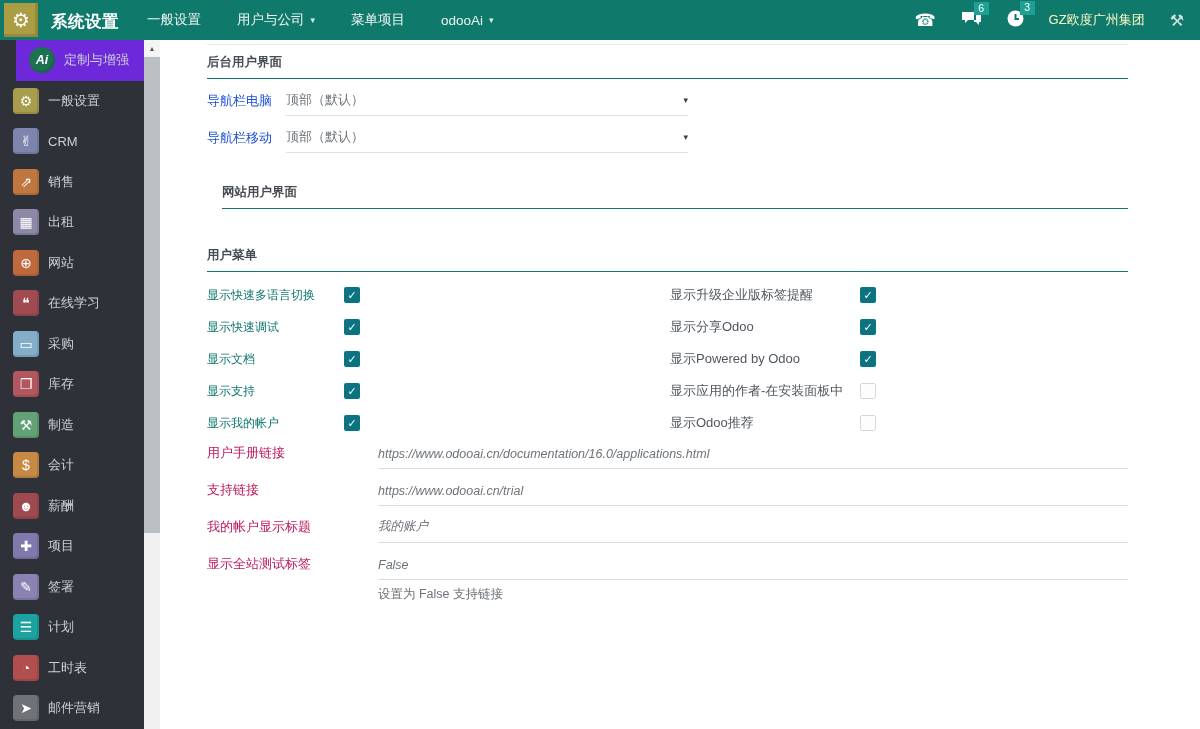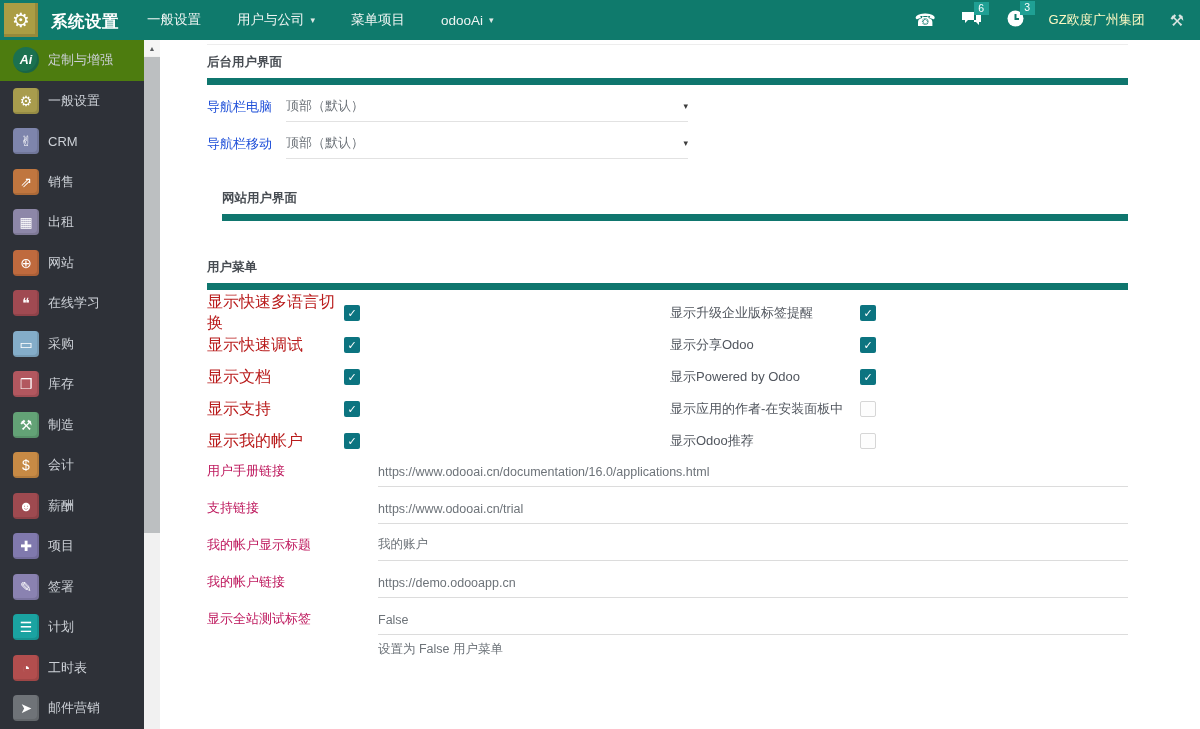--- a/index.html
+++ b/index.html
@@ -21,61 +21,61 @@
   .top-right { margin-left:auto; display:flex; align-items:center; gap:25px; padding-right:16px; }
   .tr-icon { position:relative; font-size:17px; color:#fff; line-height:1; }
   .badge { position:absolute; top:-9px; left:13px; background:#1fa094; color:#fff;
     font-size:10.5px; padding:1px 4px 2px; min-width:15px; text-align:center; }
   .user-name { font-size:13px; color:#fef9c3; }
   .tools-glyph { font-size:16px; color:#d9e4e1; }
 
   
   .sidebar { position:absolute; left:0; top:40px; width:144px; height:689px; background:#2e3138; }
   .side-item { height:40.5px; display:flex; align-items:center; padding-left:13px; cursor:default; }
-  .side-item.active { background:#4d7c0f; }
+  .side-item.active { background:#6d28d9;margin-left:16px; }
   .side-icon { width:26px; height:26px; border-radius:4px; flex:none; margin-right:9px;
     display:flex; align-items:center; justify-content:center; color:#fff; font-size:14px;
     box-shadow:inset -2px -2px 0 rgba(0,0,0,.10); }
   .side-icon.round { border-radius:50%; font-weight:bold; font-size:12.5px; font-style:italic; }
   .side-label { color:#ccd0d6; font-size:13px; white-space:nowrap; }
 
   
   .scrollbar { position:absolute; left:144px; top:40px; width:16px; height:689px; background:#f1f1f1; }
   .scroll-arrow { height:16px; display:flex; align-items:center; justify-content:center;
     font-size:7px; color:#5a5d60; background:#f5f5f5; }
   .scroll-thumb { position:absolute; left:0; top:17px; width:16px; height:476px; background:#bcbfc1; }
 
   
   .content { position:absolute; left:160px; top:40px; width:1040px; height:689px;
     background:#fff; padding:0 72px 0 47px; overflow:hidden; }
   .topline { height:1px; background:#ededed; margin-top:4px; }
   .sec-title { font-size:12.5px; font-weight:bold; color:#474c52;
-    padding-bottom:7px; border-bottom:7px solid #0f766e; }
+    padding-bottom:7px; border-bottom:1px solid #0f766e; }
   .s1 { margin-top:9px; }  .s2 { margin-top:31px;margin-left:15px; }  .s3 { margin-top:38px; }  .s4 { margin-top:26px; }
 
   .dd-row { display:flex; align-items:flex-end; width:481px; margin-top:12px; }
   .dd-label { width:79px; font-size:13px; color:#1d4ed8; padding-bottom:6px; flex:none;font-family:Liberation Serif, serif; }
   .dd-value { flex:1; display:flex; justify-content:space-between; align-items:center;
     font-size:13px; color:#6d7379; border-bottom:1px solid #e2e2e2; padding-bottom:6px; cursor:default; }
   .caret { font-size:9px; color:#3c3c3c; }
 
   .check-row { display:flex; margin-top:14px; height:18px; align-items:center; }
   .check-cell { display:flex; align-items:center; }
   .check-cell.left { width:463px; }
-  .cl-label { width:137px; font-size:16px; color:#b91c1c; }
+  .cl-label { width:137px; font-size:12px; color:#0f766e; }
   .cr-label { width:190px; font-size:13px; color:#51565e; }
   .cb { width:16px; height:16px; border-radius:2px; flex:none; text-align:center;
     font-size:11px; line-height:16px; }
   .cb.on { background:#0c7480; color:#fff; }
   .cb.off { background:#fdfdfd; border:1px solid #d6d6d6; }
 
   .link-row { display:flex; align-items:flex-end; margin-top:12px; }
   .link-label { width:171px; flex:none; font-size:13px; color:#be185d; padding-bottom:7px; }
   .link-value { flex:1; font-size:12.5px; color:#6d7379; border-bottom:1px solid #dcdcdc;
-    padding-bottom:7px; white-space:nowrap; }
+    padding-bottom:7px; white-space:nowrap;font-style:italic; }
   .help-row { margin-top:6px; padding-left:171px; font-size:12.5px; color:#6d7379; }
 </style>
 </head>
 <body>
 
 <div class="topbar">
   <div class="app-icon-box" style="background: rgb(171, 157, 68);">⚙</div>
   <div class="top-title">系统设置</div>
   <div class="top-menu">
     <div class="top-menu-item">
@@ -272,22 +272,18 @@
   </div>
   <div class="link-row">
     <span class="link-label">支持链接</span>
     <span class="link-value">https://www.odooai.cn/trial</span>
   </div>
   <div class="link-row">
     <span class="link-label">我的帐户显示标题</span>
     <span class="link-value">我的账户</span>
   </div>
   <div class="link-row">
-    <span class="link-label">我的帐户链接</span>
-    <span class="link-value">https://demo.odooapp.cn</span>
-  </div>
-  <div class="link-row">
     <span class="link-label">显示全站测试标签</span>
     <span class="link-value">False</span>
   </div>
-  <div class="help-row">设置为 False 用户菜单</div>
+  <div class="help-row">设置为 False 支持链接</div>
 
 </div>
 
 </body></html>

